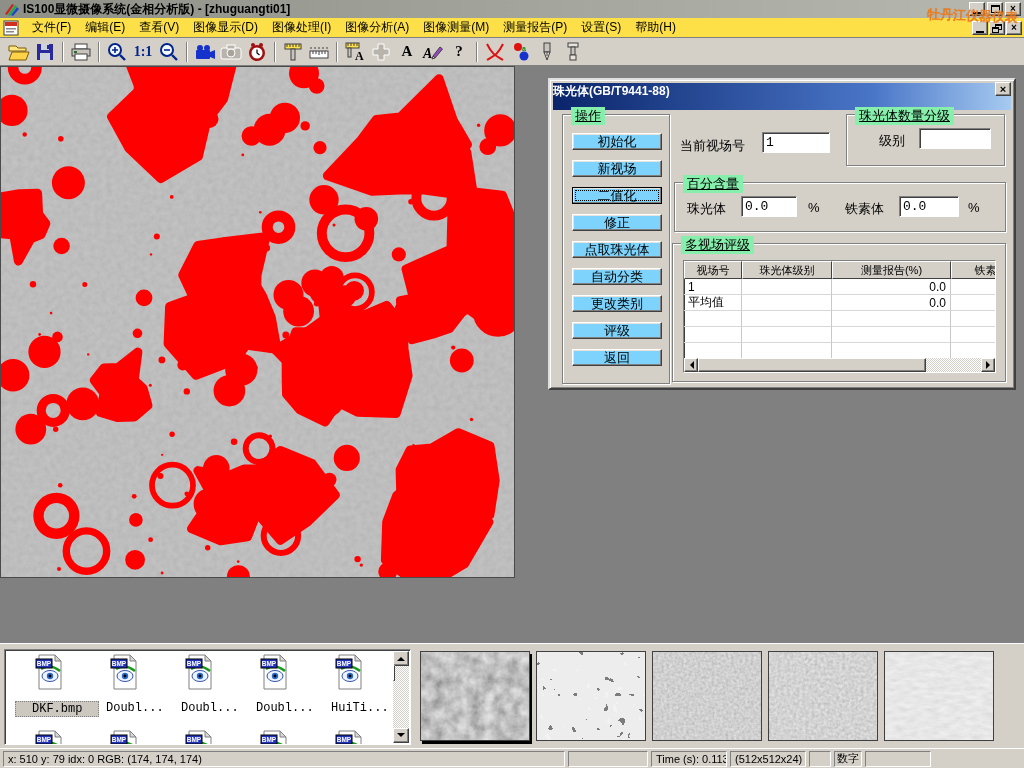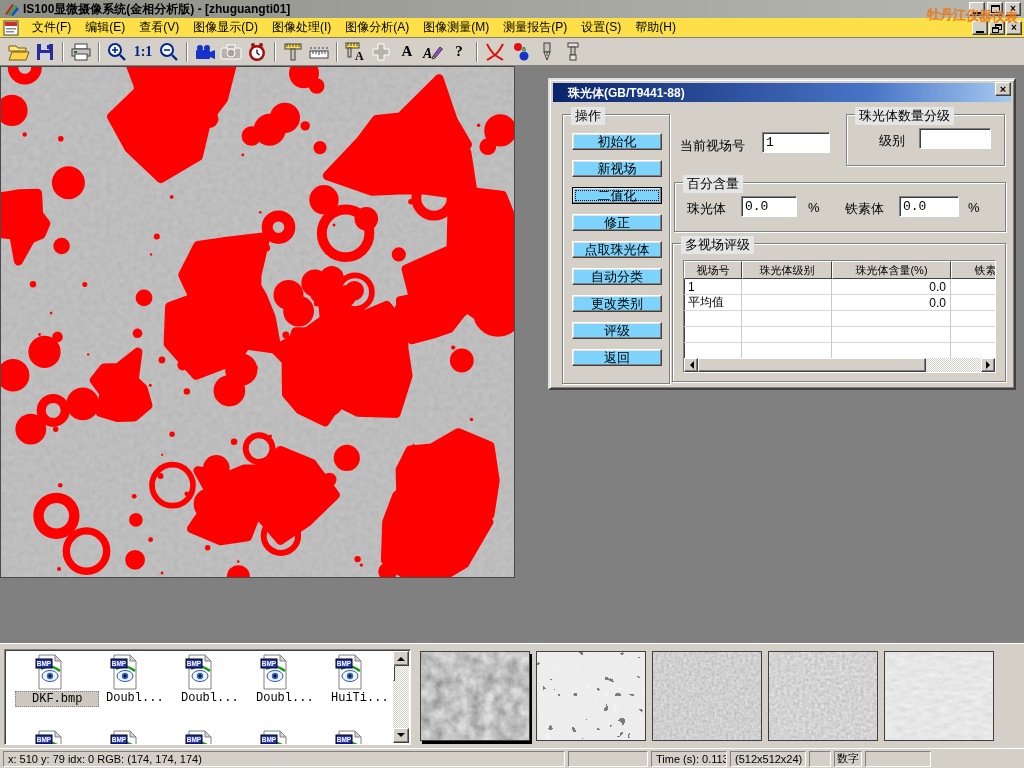--- a/index.html
+++ b/index.html
@@ -39,28 +39,28 @@
 .tb-text{font-weight:bold;font-size:14px;color:#00248c;font-family:"Liberation Serif",serif;}
 .tb-A{font-weight:bold;font-size:15px;color:#000;font-family:"Liberation Serif",serif;}
 
 
 .workspace{position:absolute;left:0;top:66px;width:1024px;height:577px;background:#808080;}
 .micrograph-wrap{position:absolute;left:0;top:0;width:515px;height:512px;border:1px solid #4a4a4a;background:#b2b2b2;}
 
 
 .dialog{position:absolute;left:548px;top:12px;width:468px;height:312px;background:#d4d0c8;
   border:2px solid;border-color:#dfdfdf #404040 #404040 #dfdfdf;box-shadow:inset 1px 1px 0 #fff, inset -1px -1px 0 #808080;}
-.dlg-title{position:absolute;left:3px;top:3px;right:3px;height:19px;
-  background:linear-gradient(90deg,#0a246a,#4a76c8 70%,#a6caf0);display:flex;align-items:flex-end;padding-left:15px;}
+.dlg-title{position:absolute;left:3px;top:3px;right:3px;height:27px;
+  background:linear-gradient(90deg,#0a246a,#4a76c8 70%,#a6caf0);display:flex;align-items:flex-start;padding-left:0;}
 .dlg-title-text{color:#fff;font-weight:bold;font-size:12px;}
 .dlg-close{position:absolute;right:3px;top:2px;width:16px;height:14px;background:#d4d0c8;
   border:1px solid;border-color:#fff #404040 #404040 #fff;box-shadow:inset -1px -1px 0 #808080;
   display:flex;align-items:center;justify-content:center;font-size:11px;font-weight:bold;line-height:1;}
 .groupbox{position:absolute;border:1px solid #808080;box-shadow:1px 1px 0 #fff, inset 1px 1px 0 #fff;}
-.groupbox>.glabel{position:absolute;top:-8px;left:8px;background:#e5e5e5;padding:0 4px;font-size:13px;}
+.groupbox>.glabel{position:absolute;top:-8px;left:8px;background:#86efac;padding:0 4px;font-size:13px;text-decoration:underline;}
 .dbtn{position:absolute;left:9px;width:90px;height:17px;background:#7dd3fc;border:1px solid;
   border-color:#fff #404040 #404040 #fff;box-shadow:inset -1px -1px 0 #808080, inset 1px 1px 0 #e8e4dc;
   display:flex;align-items:center;justify-content:center;font-size:13px;cursor:default;}
 .dbtn.focused{border-color:#000;outline:1px dotted #000;outline-offset:-4px;}
 .dlabel{position:absolute;font-size:13px;white-space:nowrap;}
 .dinput{position:absolute;background:#fff;border:1px solid;border-color:#808080 #fff #fff #808080;
   box-shadow:inset 1px 1px 0 #404040;font-size:13px;padding:2px 3px;font-family:"Liberation Mono",monospace;}
 
 
 .mtable{position:absolute;left:10px;top:16px;width:313px;height:113px;background:#fff;
@@ -81,21 +81,21 @@
 .arrow-r{width:0;height:0;border:4px solid transparent;border-left-color:#000;margin-right:-3px;}
 .arrow-u{width:0;height:0;border:4px solid transparent;border-bottom-color:#000;margin-top:-3px;}
 .arrow-d{width:0;height:0;border:4px solid transparent;border-top-color:#000;margin-bottom:-3px;}
 
 
 .bottom-panel{position:absolute;left:0;top:643px;width:1024px;height:105px;background:#d4d0c8;border-top:1px solid #fff;}
 .file-browser{position:absolute;left:4px;top:5px;width:407px;height:96px;background:#fff;
   border:1px solid;border-color:#808080 #fff #fff #808080;box-shadow:inset 1px 1px 0 #404040;overflow:hidden;}
 .file-item{position:absolute;width:70px;text-align:center;}
 .file-item .bmp-slot{display:block;width:30px;height:36px;margin:0 auto;}
-.file-label{font-family:"Liberation Mono",monospace;font-size:12px;white-space:nowrap;margin-top:1px;display:inline-block;padding:0 16px;}
+.file-label{font-family:"Liberation Mono",monospace;font-size:12px;white-space:nowrap;margin-top:11px;display:inline-block;padding:0 16px;}
 .file-label.selected{background:#ccc8c0;border:1px dotted #808080;}
 .vscroll{position:absolute;right:1px;top:1px;width:16px;height:92px;background:repeating-conic-gradient(#fff 0 25%,#d4d0c8 0 50%) 0 0/2px 2px;}
 .vscroll .sbtn{width:16px;height:15px;}
 .vthumb{width:16px;height:26px;background:#d4d0c8;border:1px solid;border-color:#fff #404040 #404040 #fff;box-shadow:inset -1px -1px 0 #808080;}
 .vscroll .sbtn.bot{position:absolute;bottom:0;}
 .thumb{position:absolute;top:7px;width:110px;height:90px;border:1px solid #404040;background:#999;}
 .thumb.selected{box-shadow:2px 3px 0 #000;}
 .thumb svg{width:100%;height:100%;display:block;}
 
 
@@ -520,21 +520,21 @@
         <input class="dinput" style="left: 224px; top: 13px; width: 60px; height: 21px; position: absolute;" value="0.0">
         <span class="dlabel" style="left:293px;top:17px;">%</span>
       </div>
 
       <div class="groupbox" style="left:122px;top:163px;width:334px;height:139px;padding-left:8px;">
         <span class="glabel">多视场评级</span>
         <div class="mtable">
           <div class="trow thead">
             <span class="tcell">视场号</span>
             <span class="tcell">珠光体级别</span>
-            <span class="tcell">珠光体含量(%)</span>
+            <span class="tcell">测量报告(%)</span>
             <span class="tcell">铁素体</span>
           </div>
           <div class="tbody">
             <div class="trow">
               <span class="tcell">1</span>
               <span class="tcell"></span>
               <span class="tcell num">0.0</span>
               <span class="tcell"></span>
             </div>
             <div class="trow">

